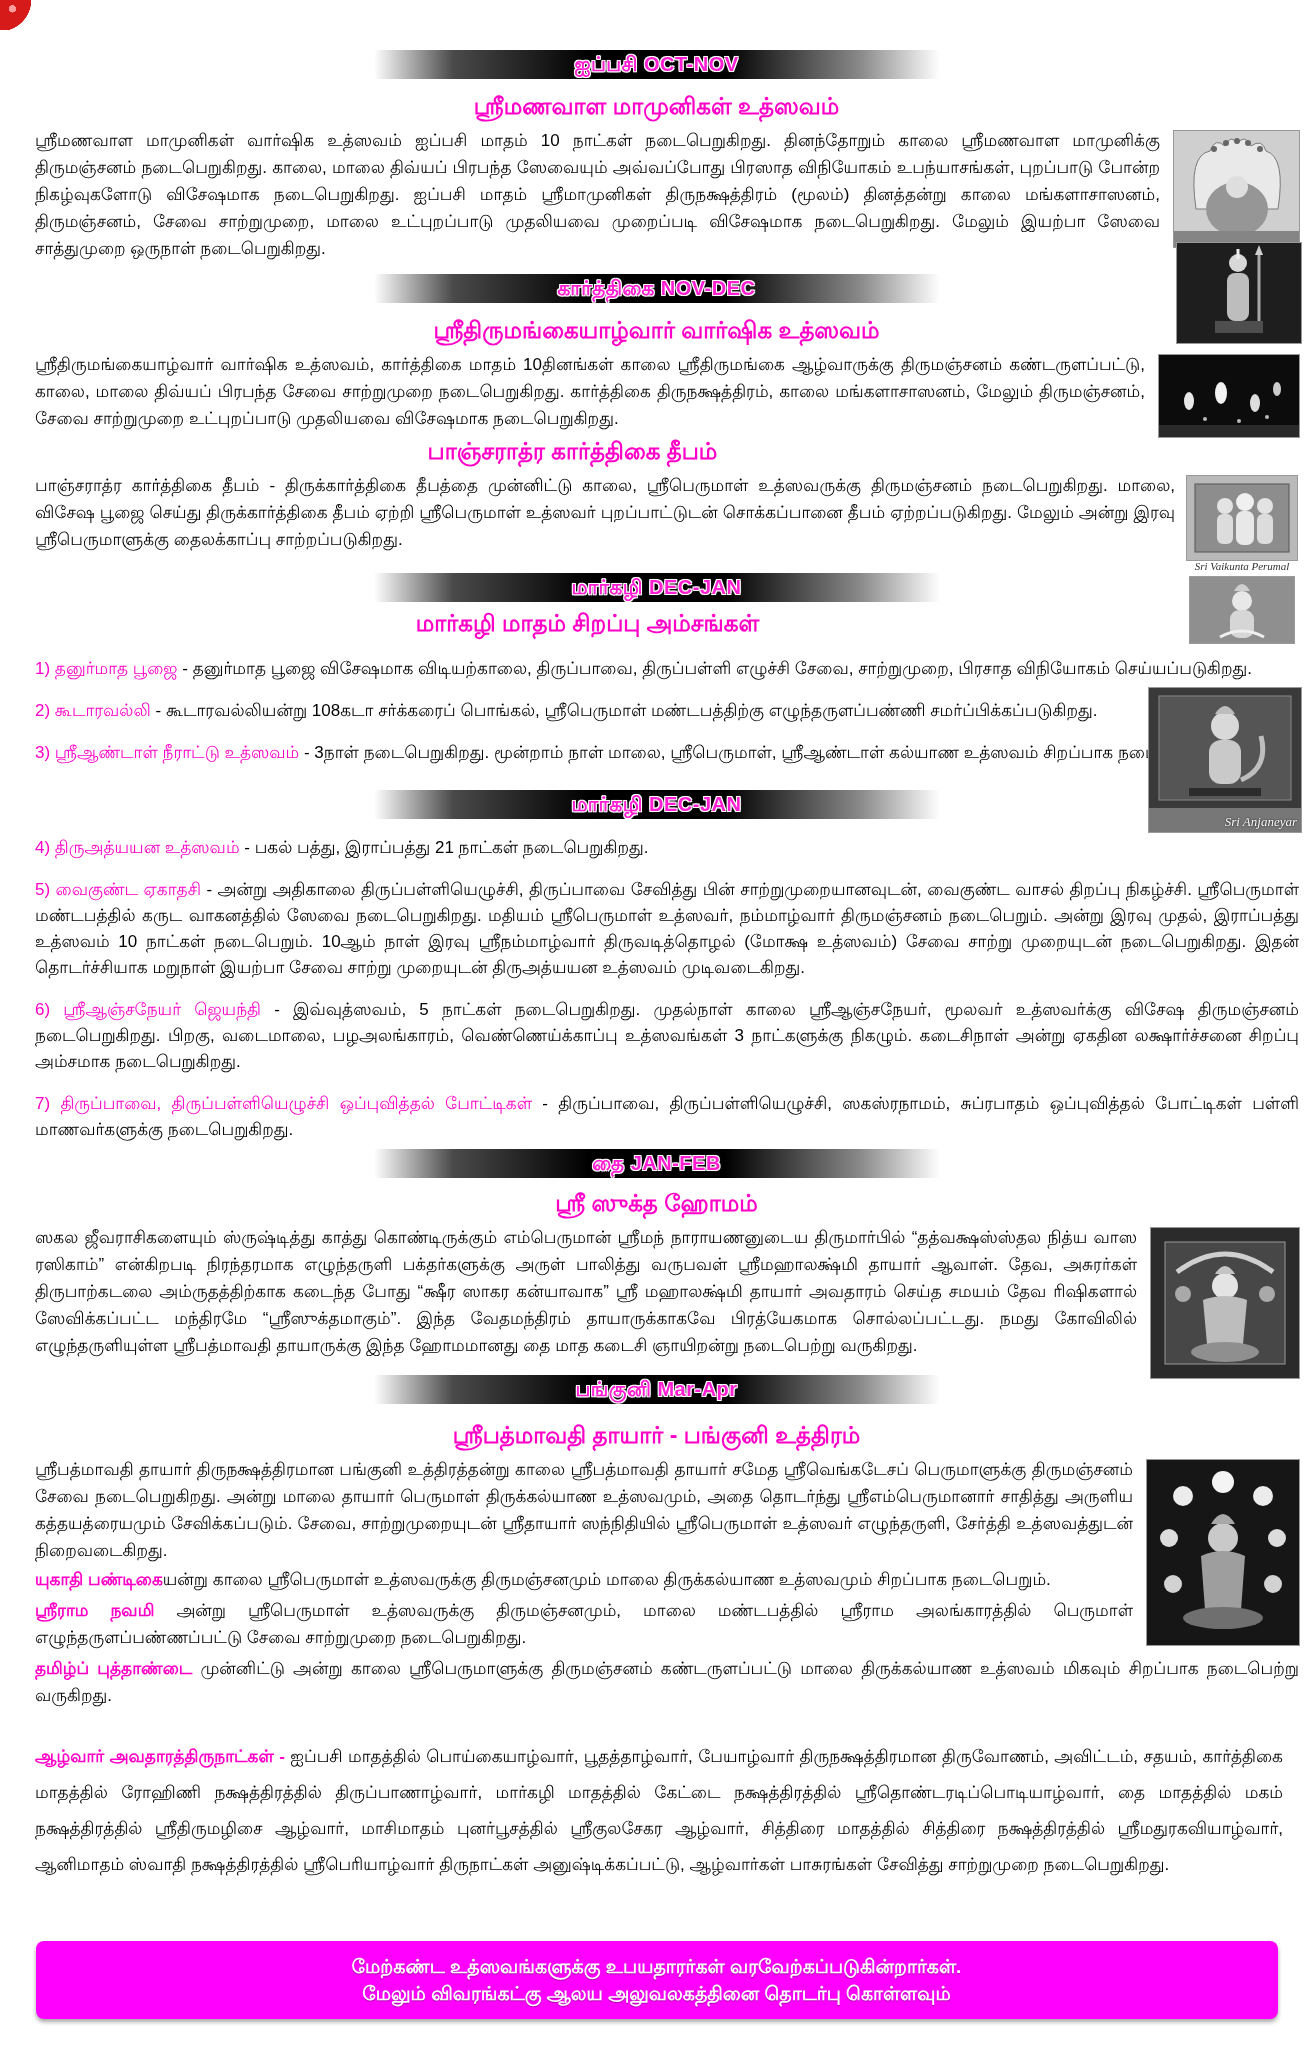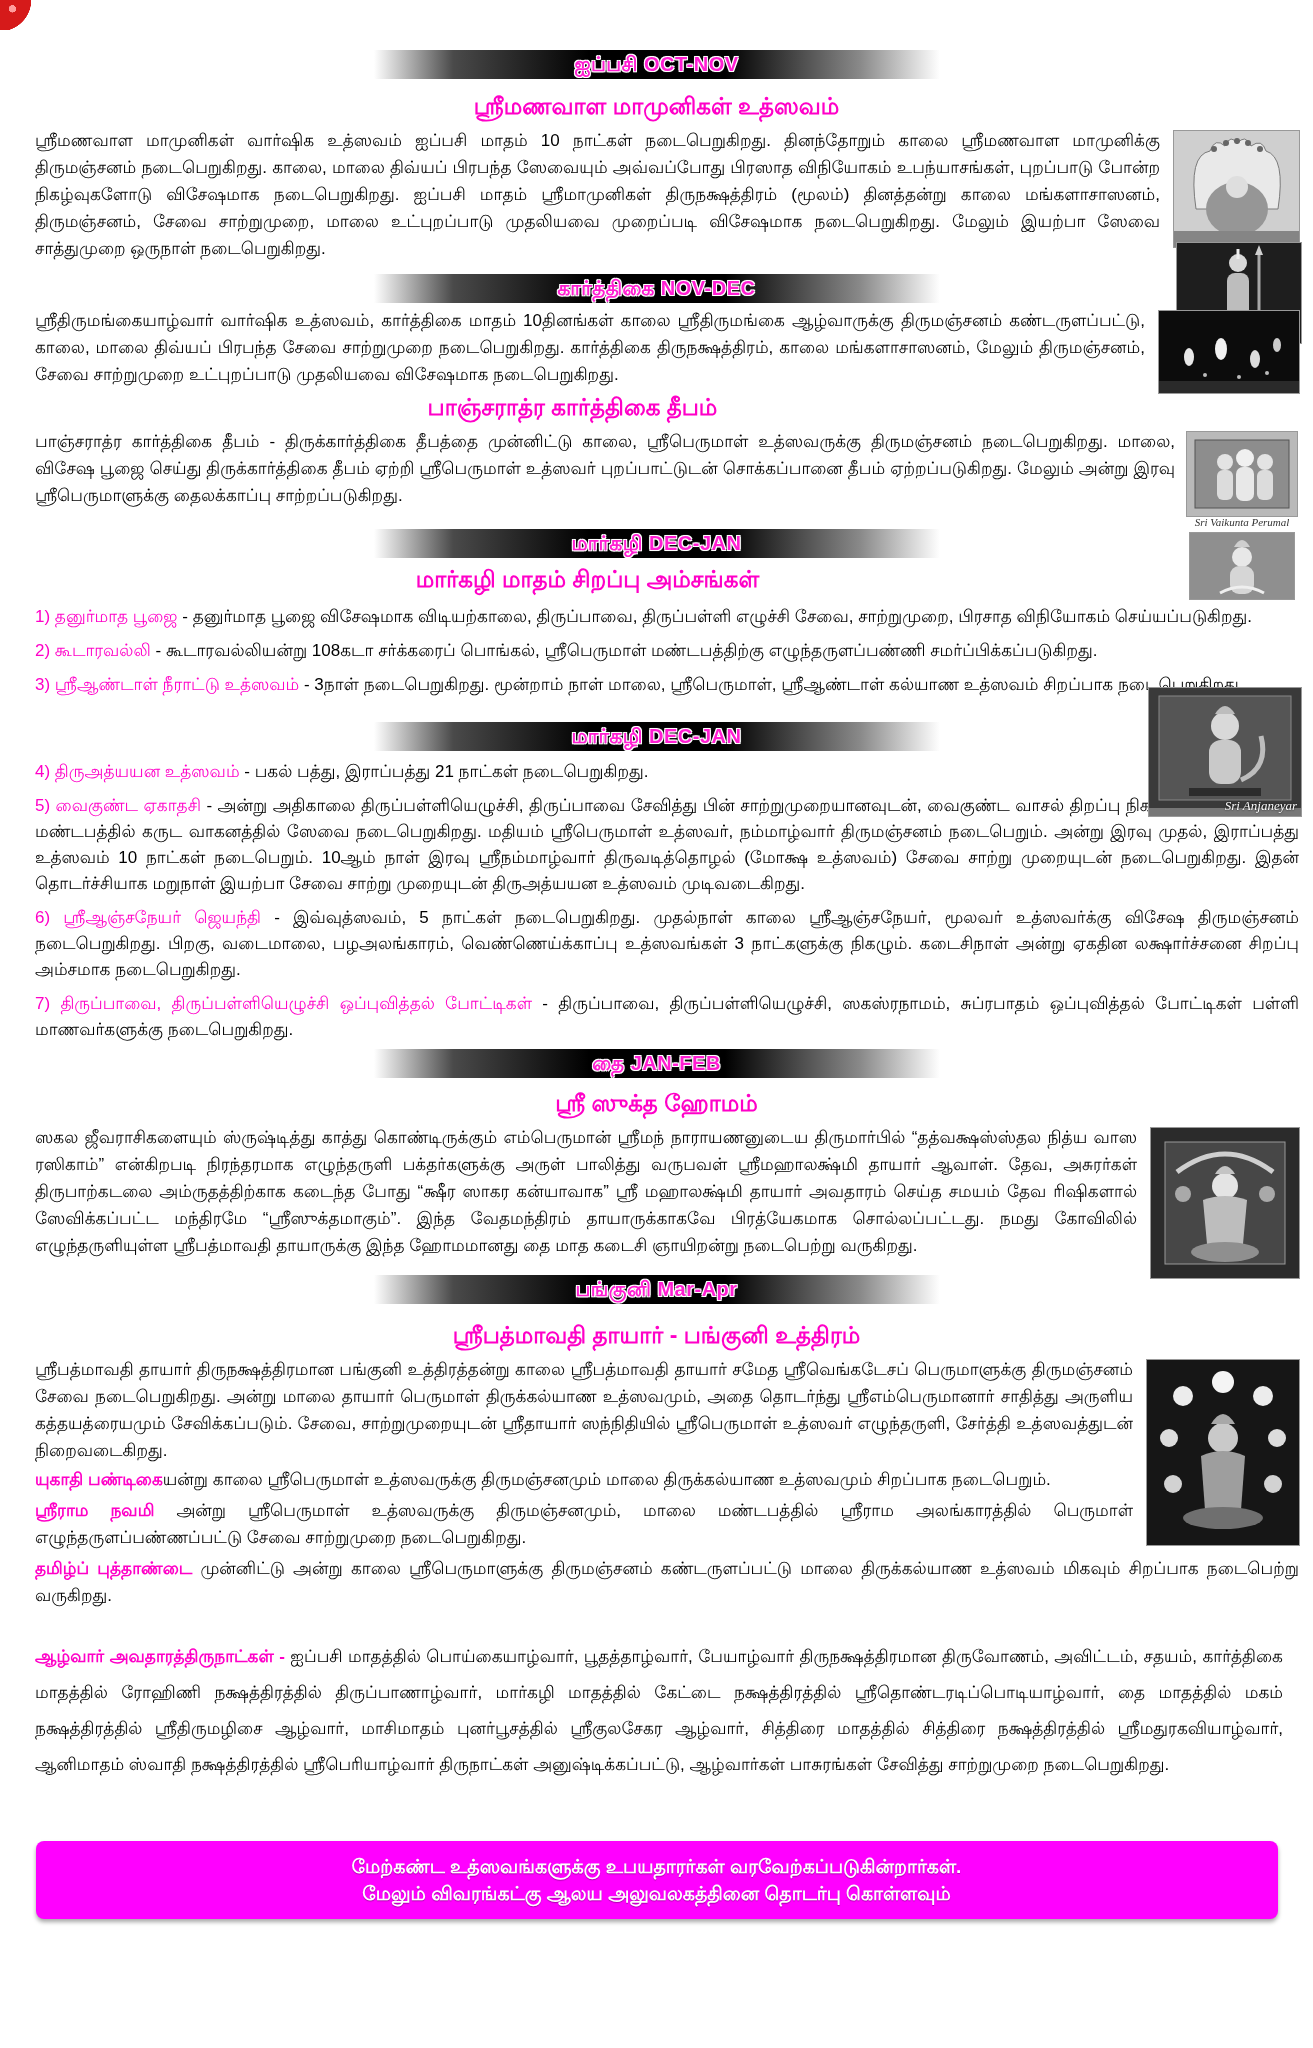--- a/index.html
+++ b/index.html
@@ -9,21 +9,21 @@
         background:radial-gradient(circle at 0% 0%, #d61a1a 0 62%, rgba(214,26,26,0) 63%);}
   .corner-decor:after{content:"";position:absolute;left:6px;top:4px;width:16px;height:12px;
         border-radius:50%;background:radial-gradient(circle at 40% 40%, #ff9d9d 0 30%, rgba(0,0,0,0) 32%);}
   .band-row{width:100%;}
   .band{margin:4px auto;width:566px;height:29px;line-height:29px;text-align:center;
         background:linear-gradient(90deg,#ffffff 0%,#4a4a4a 14%,#000 38%,#000 62%,#8a8a8a 86%,#ffffff 100%);
         color:#ff1ed2;font-weight:bold;font-size:20px;letter-spacing:.5px;
         text-shadow:-1px -1px 0 #fff,1px -1px 0 #fff,-1px 1px 0 #fff,1px 1px 0 #fff,0 0 2px #fff;}
   .sec-title{color:#ff00c8;font-weight:bold;font-size:23px;text-align:center;margin:14px 0 4px 0;}
   .txt{font-size:17px;line-height:27px;text-align:justify;margin:2px 14px 0 35px;}
-  .items .txt{line-height:26px;margin-top:8px;margin-bottom:2px;}
+  .items .txt{line-height:26px;margin-top:16px;margin-bottom:2px;}
   .lead{color:#ff00c8;}
   .lead.b{font-weight:bold;}
   .photo{float:right;position:relative;margin:4px 0 6px 14px;background:#777;overflow:hidden;
          box-shadow:0 0 0 1px #999;}
   .photo svg{display:block;}
   .photo-abs{position:absolute;background:#777;overflow:hidden;box-shadow:0 0 0 1px #999;}
   .photo-cap{position:absolute;right:4px;bottom:2px;color:#fff;font-family:"Liberation Serif",serif;
          font-style:italic;font-size:13px;text-shadow:0 0 2px #000;}
   .cap-below{font-family:"Liberation Serif",serif;font-style:italic;font-size:11px;color:#333;
          text-align:center;line-height:13px;}
@@ -72,20 +72,21 @@
     <svg width="124" height="100" viewBox="0 0 124 100">
       <rect width="124" height="100" fill="#1e1e1e"></rect>
       <rect x="50" y="30" width="22" height="48" rx="8" fill="#bdbdbd"></rect>
       <circle cx="61" cy="20" r="9" fill="#d8d8d8"></circle>
       <path d="M61 6 L61 16" stroke="#eee" stroke-width="3"></path>
       <line x1="82" y1="12" x2="82" y2="84" stroke="#a8a8a8" stroke-width="3"></line>
       <path d="M78 12 L86 12 L82 2 Z" fill="#cfcfcf"></path>
       <rect x="38" y="78" width="48" height="12" fill="#4e4e4e"></rect>
     </svg>
   </div>
+  <div class="sec-title">ஸ்ரீதிருமங்கையாழ்வார் வார்ஷிக உத்ஸவம்</div>
   <div class="txt">
     <span class="photo" style="width:140px;height:82px">
       <svg width="140" height="82" viewBox="0 0 140 82">
         <rect width="140" height="82" fill="#0c0c0c"></rect>
         <ellipse cx="30" cy="46" rx="5" ry="9" fill="#e8e8e8"></ellipse>
         <ellipse cx="62" cy="38" rx="6" ry="11" fill="#f2f2f2"></ellipse>
         <ellipse cx="96" cy="48" rx="5" ry="9" fill="#dddddd"></ellipse>
         <ellipse cx="118" cy="34" rx="4" ry="7" fill="#cccccc"></ellipse>
         <circle cx="46" cy="64" r="2" fill="#bbb"></circle>
           <circle cx="80" cy="66" r="2" fill="#bbb"></circle>
@@ -127,21 +128,21 @@
   <div class="band-row mt20">
     <div class="band">மார்கழி DEC-JAN</div>
   </div>
   <div class="sec-title" style="margin-top:8px">மார்கழி மாதம் சிறப்பு அம்சங்கள்</div>
   <div class="items">
     <p class="txt"><span class="lead">1) தனுர்மாத பூஜை</span><span> - தனுர்மாத பூஜை விசேஷமாக விடியற்காலை, திருப்பாவை, திருப்பள்ளி எழுச்சி சேவை, சாற்றுமுறை, பிரசாத விநியோகம் செய்யப்படுகிறது.</span></p>
     <p class="txt"><span class="lead">2) கூடாரவல்லி</span><span> - கூடாரவல்லியன்று 108கடா சர்க்கரைப் பொங்கல், ஸ்ரீபெருமாள் மண்டபத்திற்கு எழுந்தருளப்பண்ணி சமர்ப்பிக்கப்படுகிறது.</span></p>
     <p class="txt"><span class="lead">3) ஸ்ரீஆண்டாள் நீராட்டு உத்ஸவம்</span><span> - 3நாள் நடைபெறுகிறது. மூன்றாம் நாள் மாலை, ஸ்ரீபெருமாள், ஸ்ரீஆண்டாள் கல்யாண உத்ஸவம் சிறப்பாக நடைபெறுகிறது.</span></p>
   </div>
 
-  <div class="photo-abs" style="right:12px;top:688px;width:152px;height:128px">
+  <div class="photo-abs" style="right:12px;top:688px;width:152px;height:144px">
     <svg width="152" height="120" viewBox="0 0 152 120">
       <rect width="152" height="120" fill="#3a3a3a"></rect>
       <rect x="10" y="8" width="132" height="104" fill="#555" stroke="#888"></rect>
       <circle cx="76" cy="38" r="14" fill="#d9d9d9"></circle>
       <path d="M66 26 Q76 10 86 26 Z" fill="#bdbdbd"></path>
       <rect x="60" y="52" width="32" height="44" rx="12" fill="#c9c9c9"></rect>
       <path d="M92 92 Q120 80 112 48" stroke="#bdbdbd" stroke-width="5" fill="none"></path>
       <rect x="40" y="100" width="72" height="8" fill="#2c2c2c"></rect>
     </svg>
     <span class="photo-cap">Sri Anjaneyar</span>

